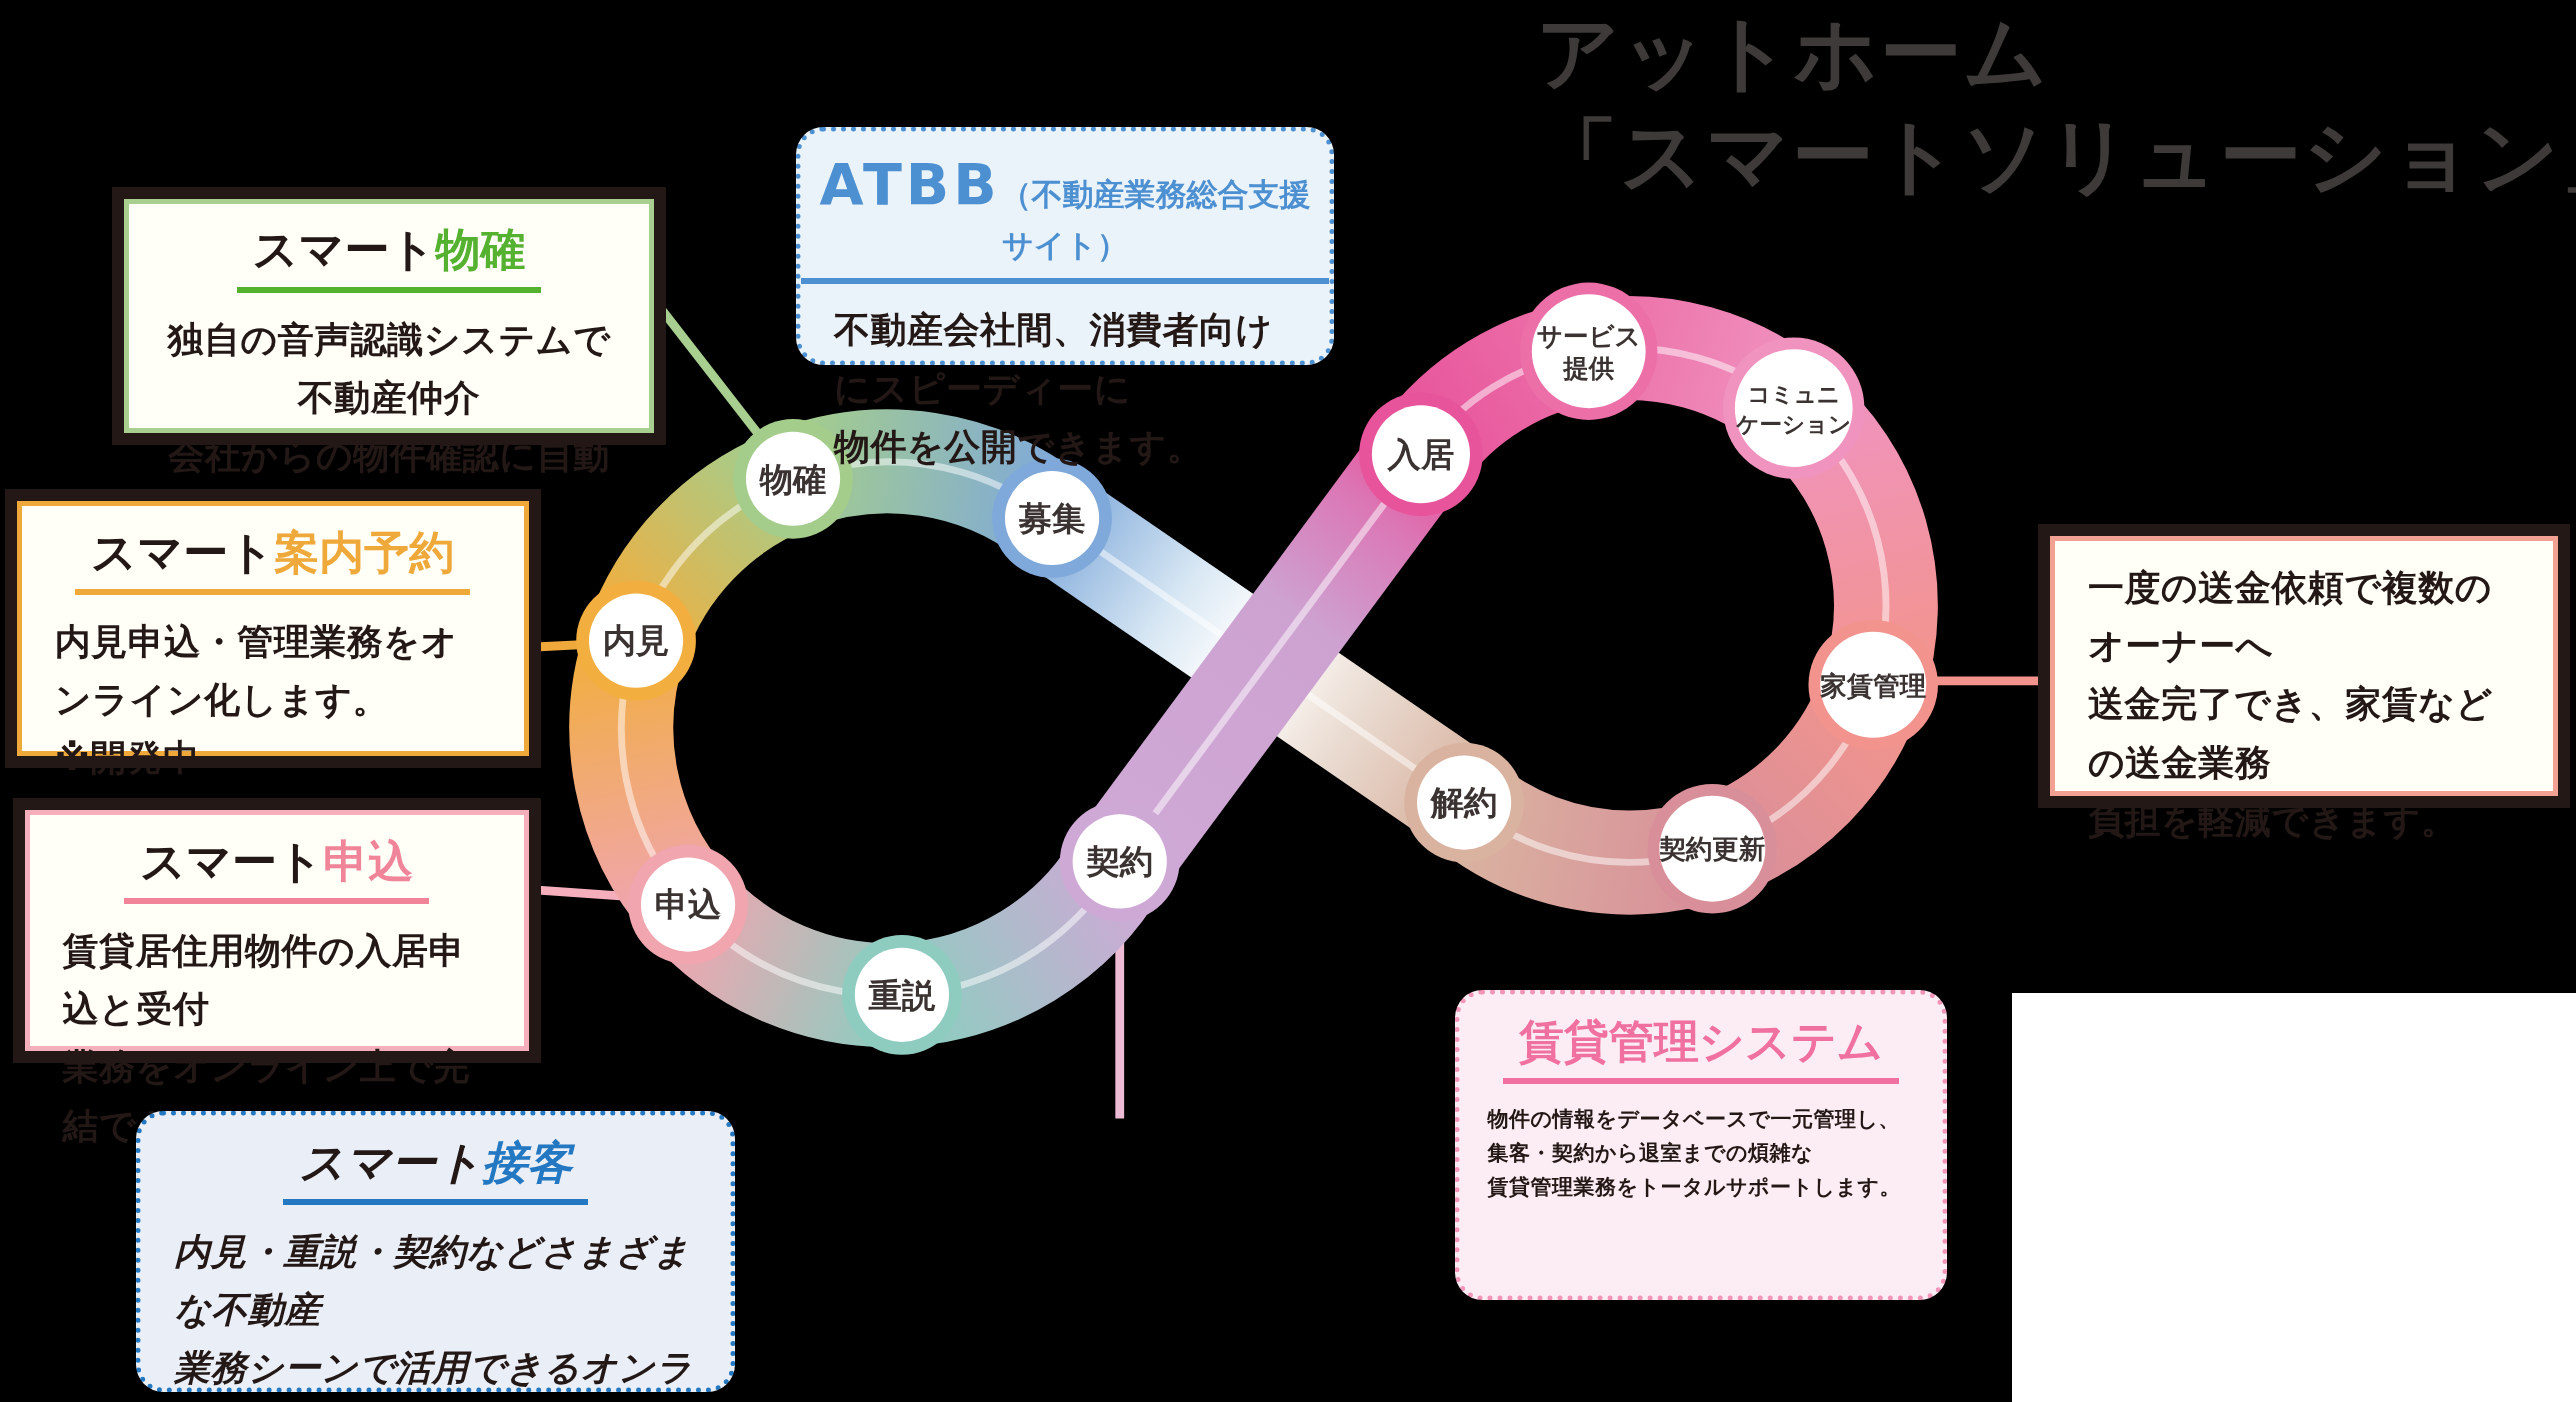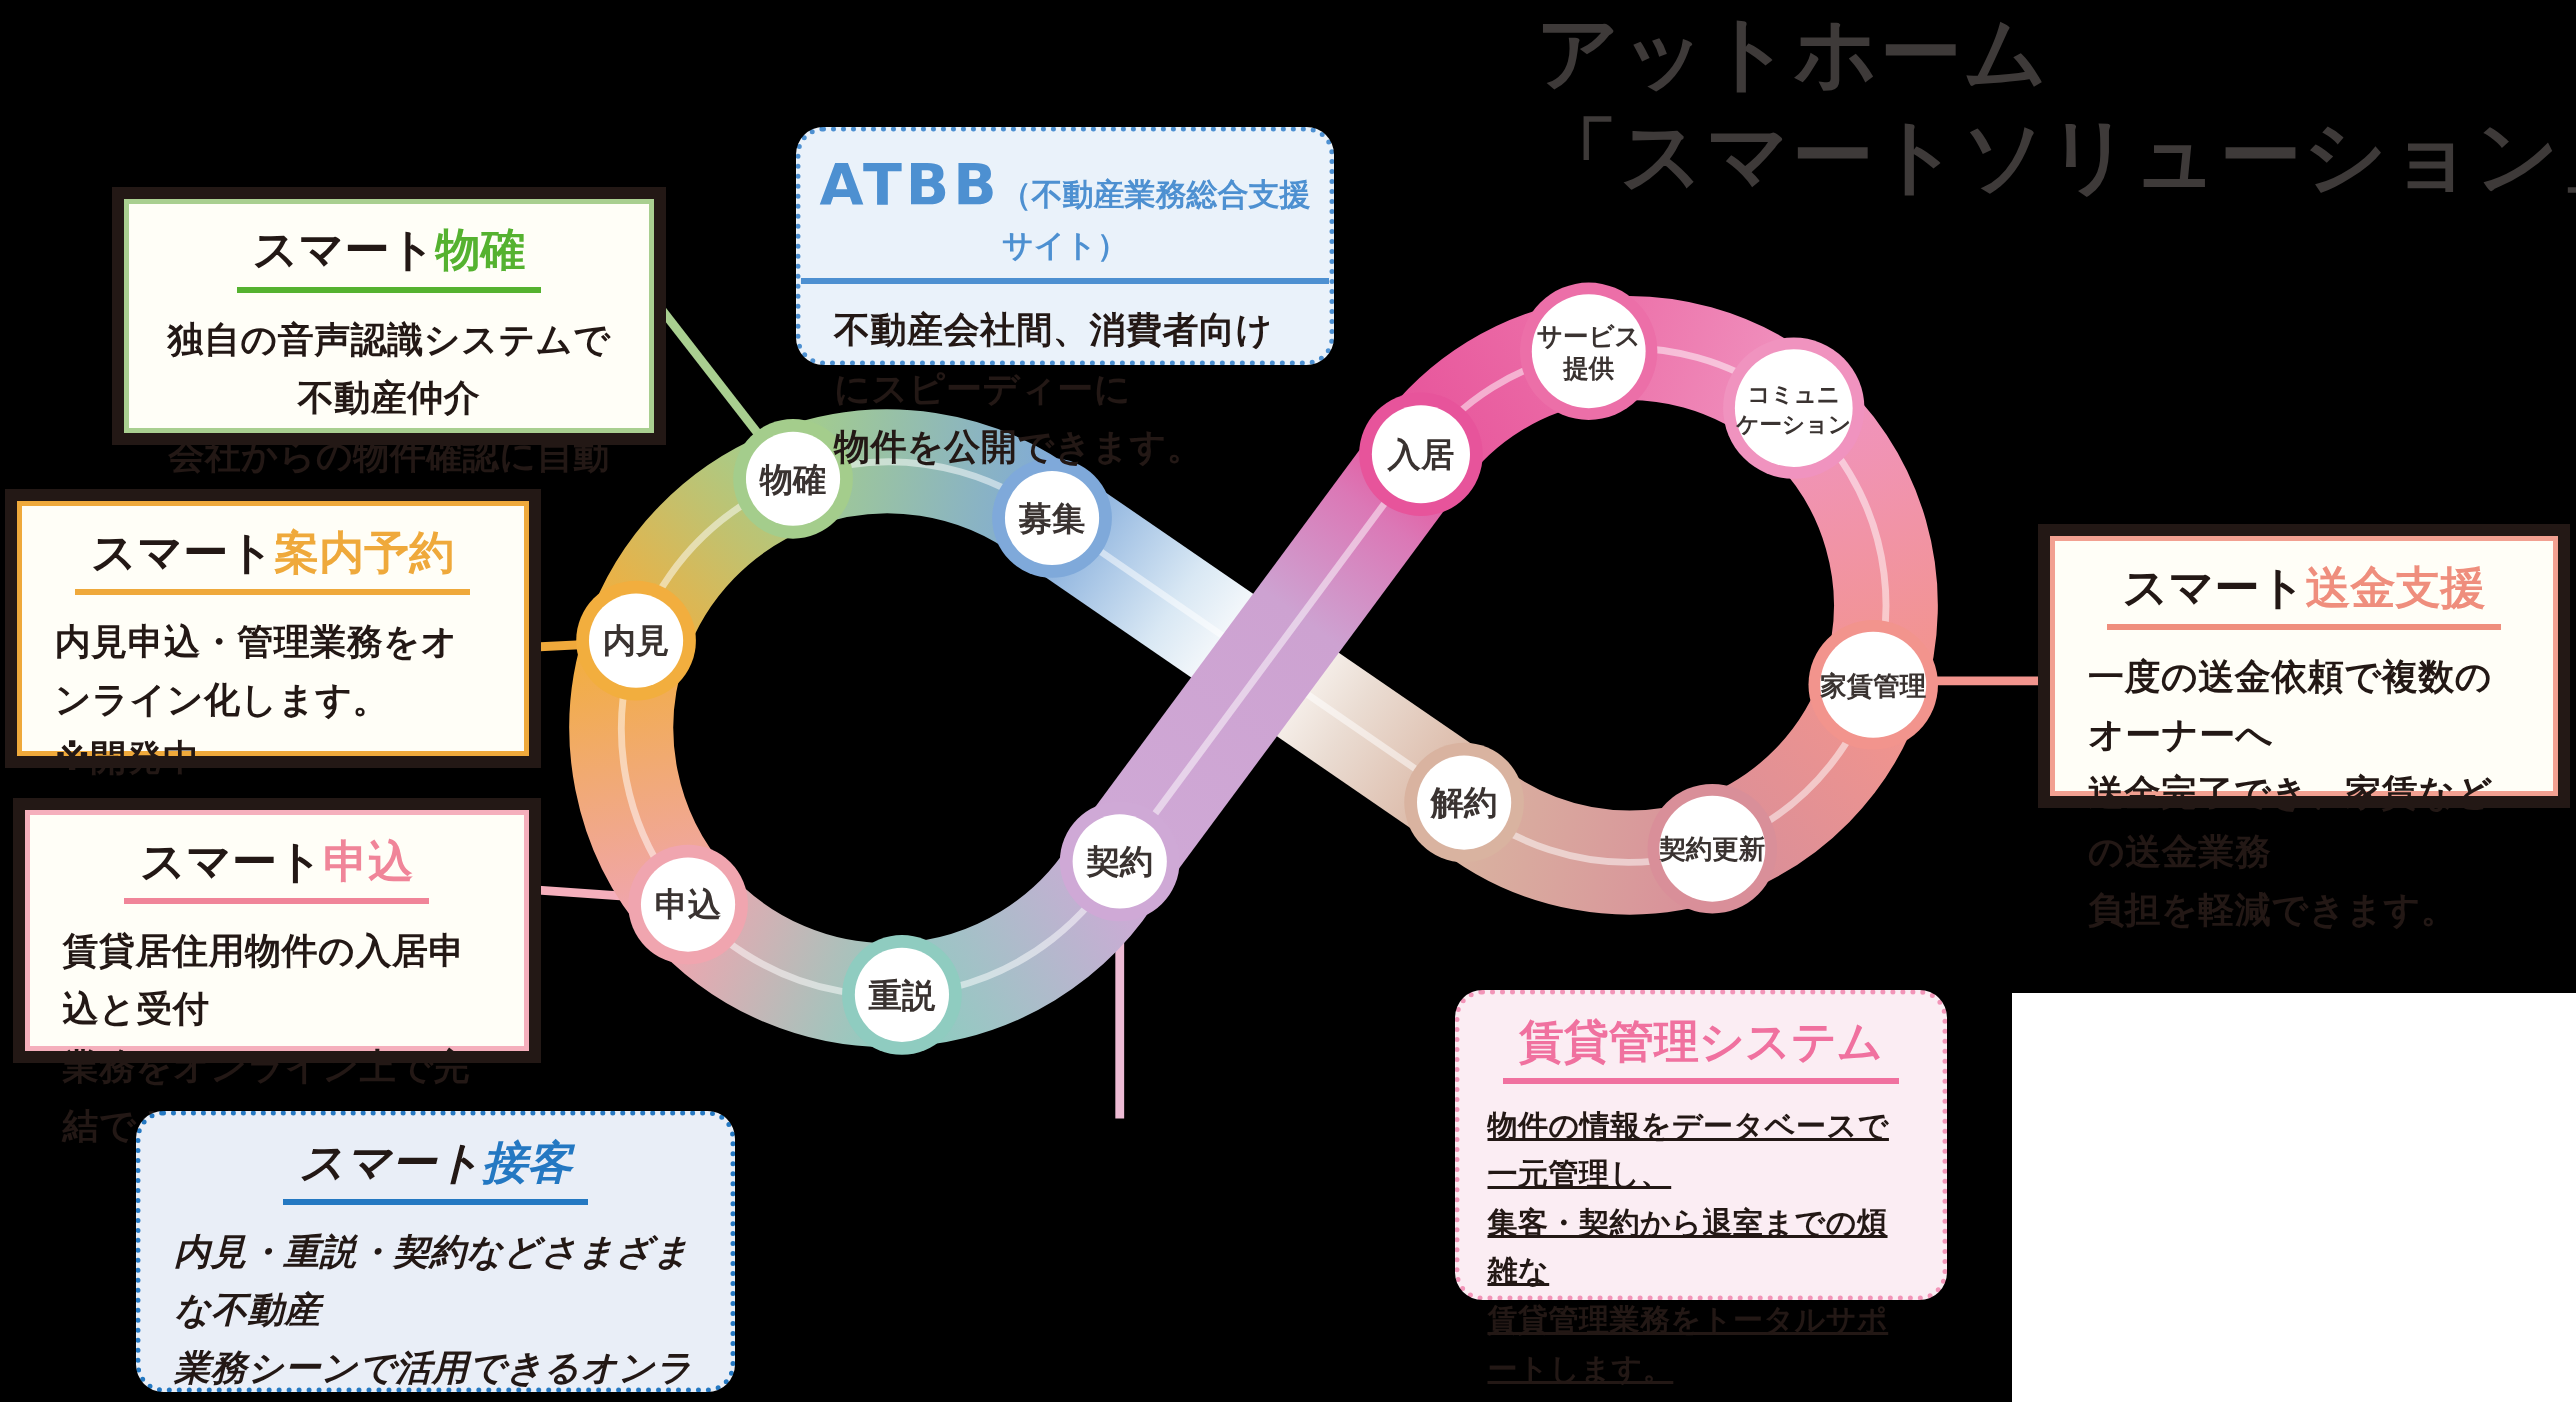--- a/index.html
+++ b/index.html
@@ -28,21 +28,21 @@
   #box-moushikomi{left:18.6px;top:810px;width:504px;height:241px;border:5.9px solid #F5AFBC;margin-left:6px;}
   #box-moushikomi .accent{color:#F08599;} #box-moushikomi .u{border-bottom:6.9px solid #F08599;}
   #box-sekkyaku{left:136px;top:1111px;width:599px;height:281px;border:5.9px dotted #2478C2;background:#E9EEF7;font-style:italic;}
   #box-sekkyaku .accent{color:#2478C2;} #box-sekkyaku .u{border-bottom:6.9px solid #2478C2;}
   #box-atbb{left:796px;top:127px;width:538px;height:238px;border:5.9px dotted #4D90D1;background:#EAF2FA;}
   #box-atbb .accent{color:#4D90D1;} #box-atbb .u{border-bottom:6.9px solid #4D90D1;}
   #box-keiyaku{left:754px;top:1113px;width:568px;height:228px;border:5.9px solid #D5ACD3;}
   #box-keiyaku .accent{color:#C98BC3;} #box-keiyaku .u{border-bottom:6.9px solid #C98BC3;}
   #box-chintai{left:1455px;top:990px;width:492px;height:310px;border:5.9px dotted #F295B8;background:#FBEDF3;}
   #box-chintai .accent{color:#F0719F;} #box-chintai .u{border-bottom:6.9px solid #F0719F;}
-  #box-chintai .box-body{margin:17.7px 27.5px 0;font-size:30px;text-decoration:underline;}
+  #box-chintai .box-body{margin:17.7px 27.5px 0;font-size:21px;}
   #box-soukin{left:2050px;top:536px;width:508px;height:260px;border:5.9px solid #F2A091;}
   #box-soukin .accent{color:#EF8E7D;} #box-soukin .u{border-bottom:6.9px solid #EF8E7D;}
   
   .node-label{font-weight:800;fill:#3A3331;text-anchor:middle;}
 </style>
 </head>
 <body>
 
 <div id="canvas">
 
@@ -254,23 +254,20 @@
       <span class="u"><span></span><span class="accent">賃貸管理システム</span></span>
     </div>
     <div class="box-body">
       <div>物件の情報をデータベースで一元管理し、</div>
       <div>集客・契約から退室までの煩雑な</div>
       <div>賃貸管理業務をトータルサポートします。</div>
     </div>
   </div>
 
   <div class="box solid" id="box-soukin">
-    <div class="box-title">
-      <span class="u"><span>スマート</span><span class="accent">送金支援</span></span>
-    </div>
     <div class="box-body">
       <div>一度の送金依頼で複数のオーナーへ</div>
       <div>送金完了でき、家賃などの送金業務</div>
       <div>負担を軽減できます。</div>
     </div>
   </div>
 
 </div>
 
 

